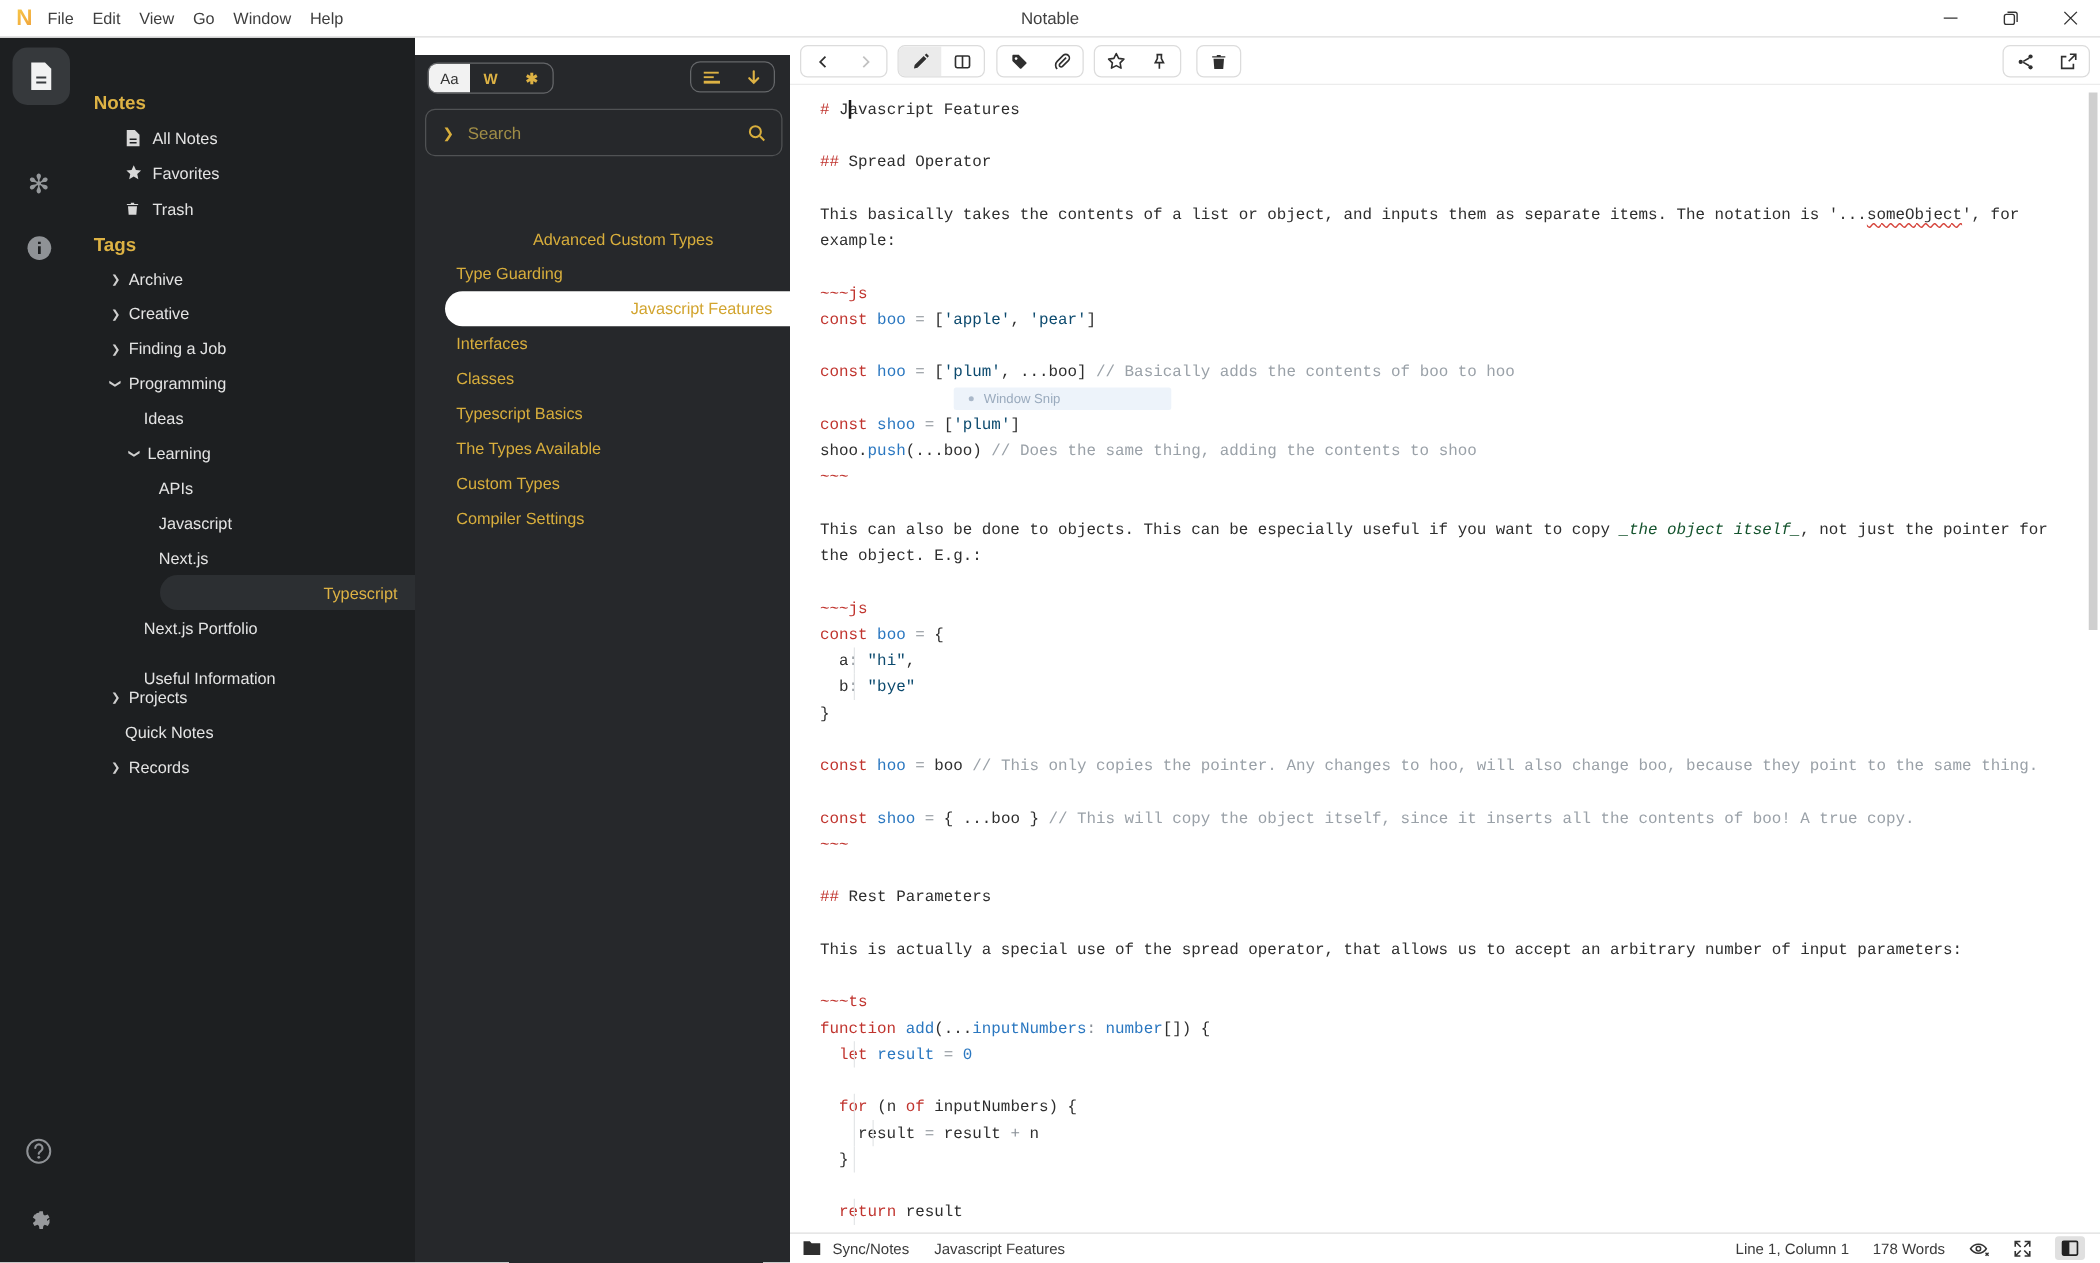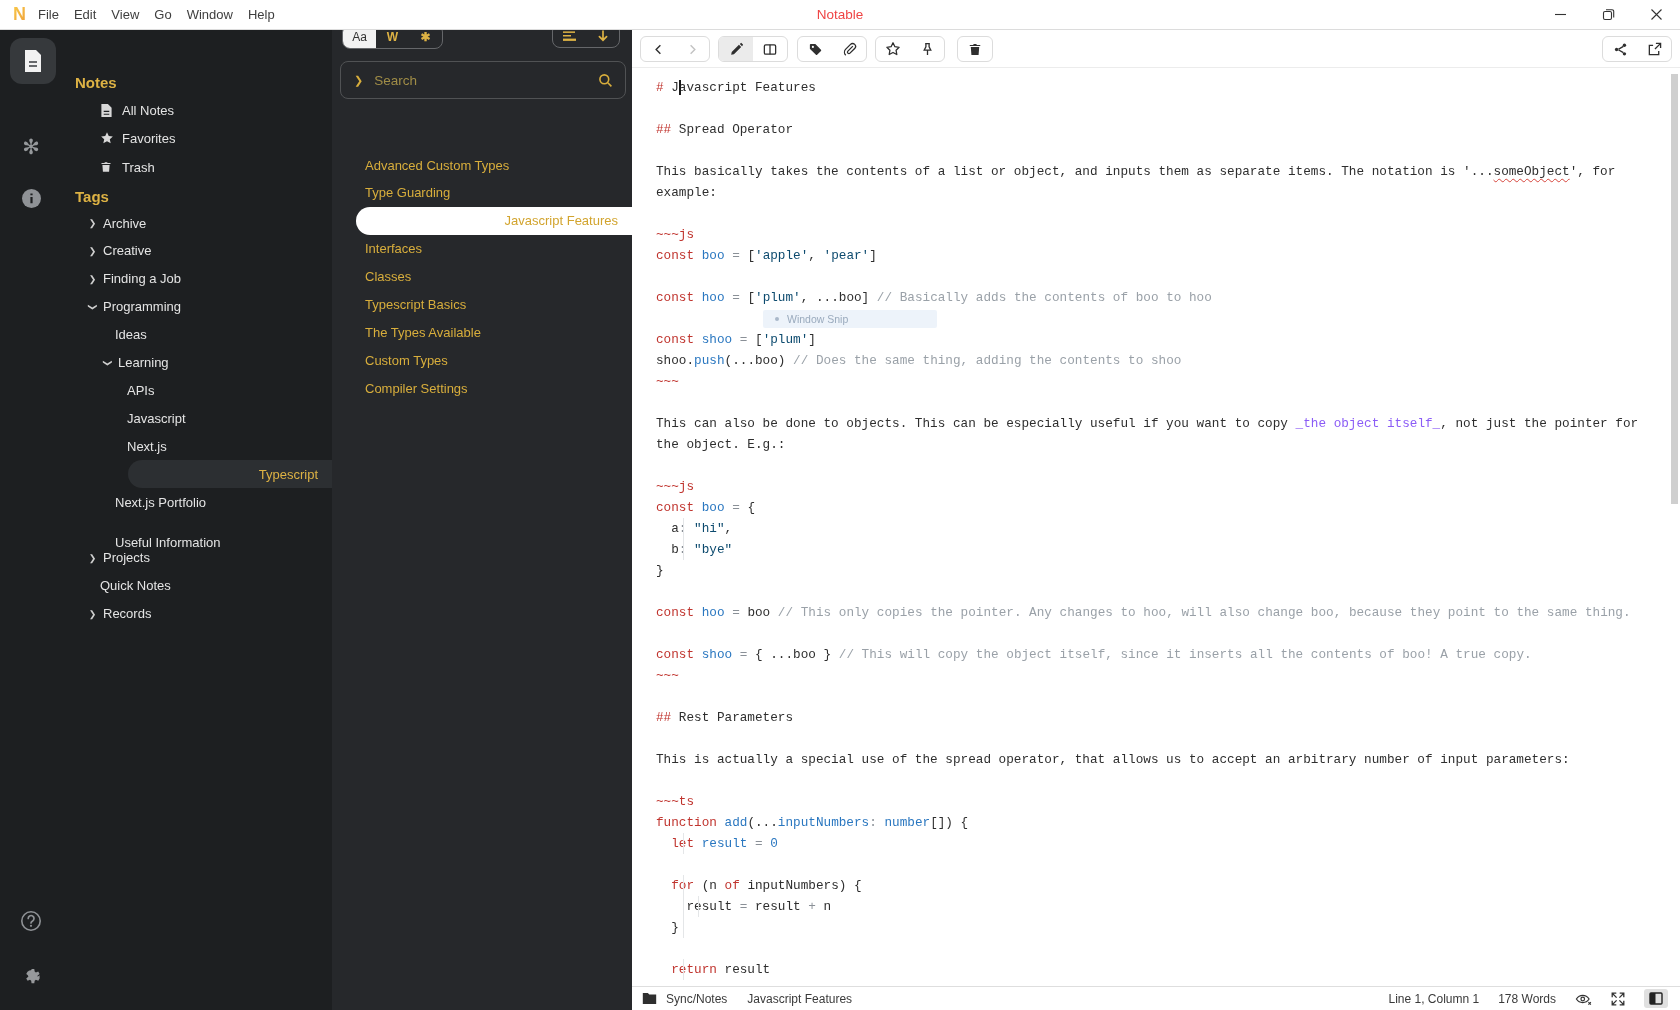--- a/index.html
+++ b/index.html
@@ -9,21 +9,21 @@
   
   .titlebar{position:absolute;left:0;top:0;width:1680px;height:30px;background:#fff;
             border-bottom:1px solid #dcdcdc;box-sizing:border-box;z-index:30}
   .logo{position:absolute;left:13px;top:4px;font-weight:900;font-size:18px;
         background:linear-gradient(135deg,#f8cb4a,#ef9d38);-webkit-background-clip:text;
         background-clip:text;color:transparent}
   .menus{position:absolute;left:38px;top:0;height:29px;display:flex;align-items:center;
          gap:15px;font-size:13px;color:#3e3e3e}
   .menus span{cursor:default}
   .app-title{position:absolute;left:0;right:0;top:0;height:29px;display:flex;align-items:center;
-             justify-content:center;font-size:13.5px;color:#ef4444;pointer-events:none}
+             justify-content:center;font-size:13.5px;color:#404040;pointer-events:none}
   .winbtn{position:absolute;top:0;width:30px;height:29px;display:flex;align-items:center;
           justify-content:center;color:#333}
   .winbtn svg{display:block}
 
   
   .sidebar{position:absolute;left:0;top:30px;bottom:0;width:332px;background:#1d1f21}
   .rail-tile{position:absolute;left:10px;top:8px;width:46px;height:46px;border-radius:12px;
              background:#36393c;display:flex;align-items:center;justify-content:center}
   .rail-ic{position:absolute;left:0;width:62px;display:flex;justify-content:center;color:#95989b}
   .s-header{position:absolute;left:62px;right:0;height:28px;display:flex;align-items:center;
@@ -32,21 +32,21 @@
          color:#e4e4e4;font-size:13px;box-sizing:border-box}
   .s-row .chev{width:9px;margin-right:6px;color:#cfcfcf;font-size:9px;display:inline-flex;
                justify-content:center}
   .s-row .chev.down{transform:rotate(90deg)}
   .lib-ic{width:14px;height:15px;margin-right:8px;display:inline-flex;color:#d8d8d8}
   .tag-pill{position:absolute;left:66px;right:0;top:0;bottom:0;background:#2c2f32;
             border-radius:14px 0 0 14px;display:flex;align-items:center;justify-content:flex-end;
             padding-right:14px;color:#ddb244}
 
   
-  .midpanel{position:absolute;left:332px;top:18px;bottom:0;width:300px;background:#26282b}
+  .midpanel{position:absolute;left:332px;top:44px;bottom:0;width:300px;background:#26282b}
   .seg-group{position:absolute;left:10px;top:6px;height:23px;border:1px solid #65676a;
              border-radius:8px;display:flex;overflow:hidden}
   .seg{width:33px;display:flex;align-items:center;justify-content:center;font-size:12px;
        color:#ddb244;font-weight:700}
   .seg.active{background:#f2f2f2;color:#333;font-weight:400}
   .sort-group{position:absolute;left:220px;top:5px;height:23px;width:66px;border:1px solid #65676a;
               border-radius:8px;display:flex;overflow:hidden;color:#ddb244}
   .sort-cell{flex:1;display:flex;align-items:center;justify-content:center}
   .searchbox{position:absolute;left:8px;top:43px;width:286px;height:38px;border:1px solid #505254;
              border-radius:8px;box-sizing:border-box;display:flex;align-items:center;background:transparent}
@@ -72,21 +72,21 @@
   .editor-area{position:absolute;left:632px;top:68px;right:0;bottom:24px;background:#fff;overflow:hidden}
   .code{padding:9px 30px 0 24px;font-family:"Liberation Mono","DejaVu Sans Mono",monospace;
         font-size:12.7px;line-height:21px;color:#2e2e2e;white-space:pre}
   .code-line{position:relative;height:21px}
   .tk-r{color:#c0342e}
   .tk-b{color:#2a77c0}
   .tk-s{color:#0c4a6e}
   .tk-c{color:#9aa1a8}
   .tk-o{color:#8a9097}
   .tk-t{color:#2e2e2e}
-  .tk-i{color:#8b5cf6;}
+  .tk-i{color:#14532d;font-style:italic}
   .tk-q{color:#2e2e2e;text-decoration:underline wavy #d6453c 1px;text-underline-offset:3px}
   .guide{position:absolute;top:0;height:21px;border-left:1px solid #e4e6e8}
   .cursor{position:absolute;left:23px;top:3px;width:1.5px;height:15px;background:#1a1a1a}
   .ghost{position:absolute;left:131px;top:242px;width:174px;height:18px;border-radius:2px;
          background:rgba(222,234,246,.55);display:flex;align-items:center;gap:8px;
          padding-left:12px;box-sizing:border-box;font-size:10.5px;color:rgba(125,145,168,.75)}
   .ghost .dot{width:4px;height:4px;border-radius:50%;background:rgba(125,145,168,.6)}
   .scroll-thumb{position:absolute;right:2px;top:6px;width:7px;height:430px;background:#cfcfcf}
 
   
@@ -271,21 +271,21 @@
     <span class="chev">❯</span>
     <input placeholder="Search" style="">
     <span class="mag">
       <svg width="15" height="15" viewBox="0 0 15 15" fill="none" stroke="#d8ae3c" stroke-width="1.6">
         <circle cx="6.3" cy="6.3" r="4.4"></circle>
           <path d="m9.8 9.8 3.6 3.6"></path>
       </svg>
     </span>
   </div>
   <div id="note-items">
-      <div class="n-row" style="top: 133px;">
+      <div class="n-row" style="top: 133px; justify-content: center;">
         <span>Advanced Custom Types</span>
       </div>
       <div class="n-row" style="top: 160.9px;">
         <span>Type Guarding</span>
       </div>
       <div class="n-row" style="top: 188.8px;">
         <div class="note-pill">
           <span>Javascript Features</span>
         </div>
       </div>

